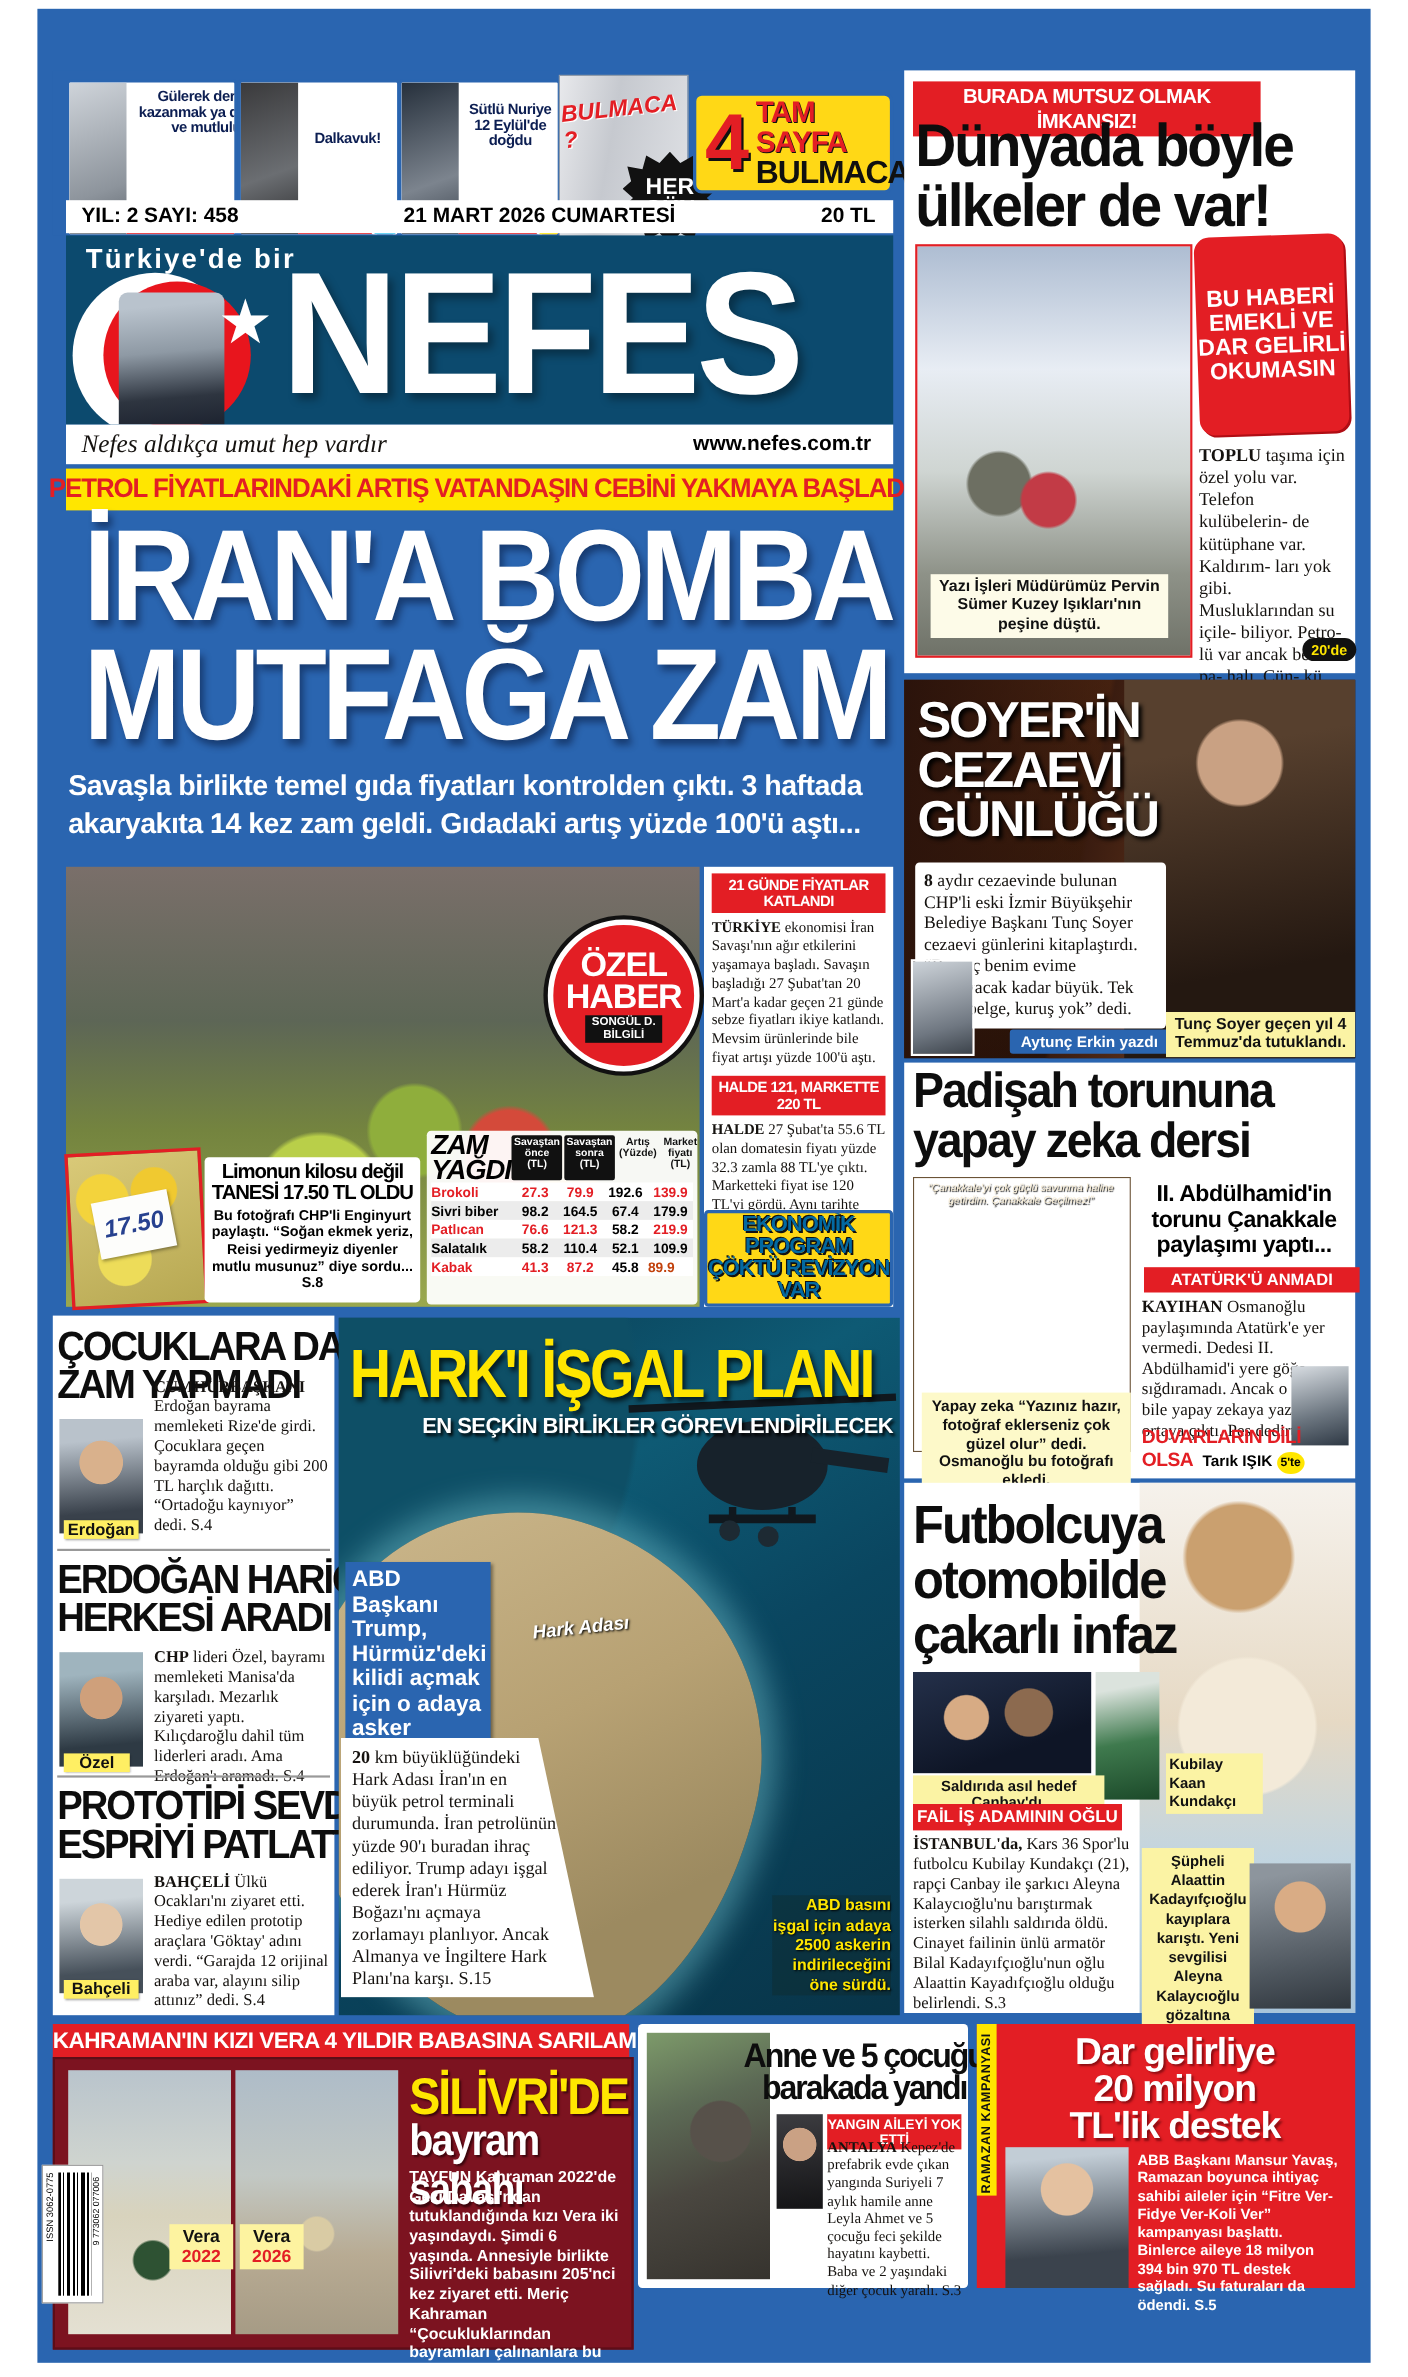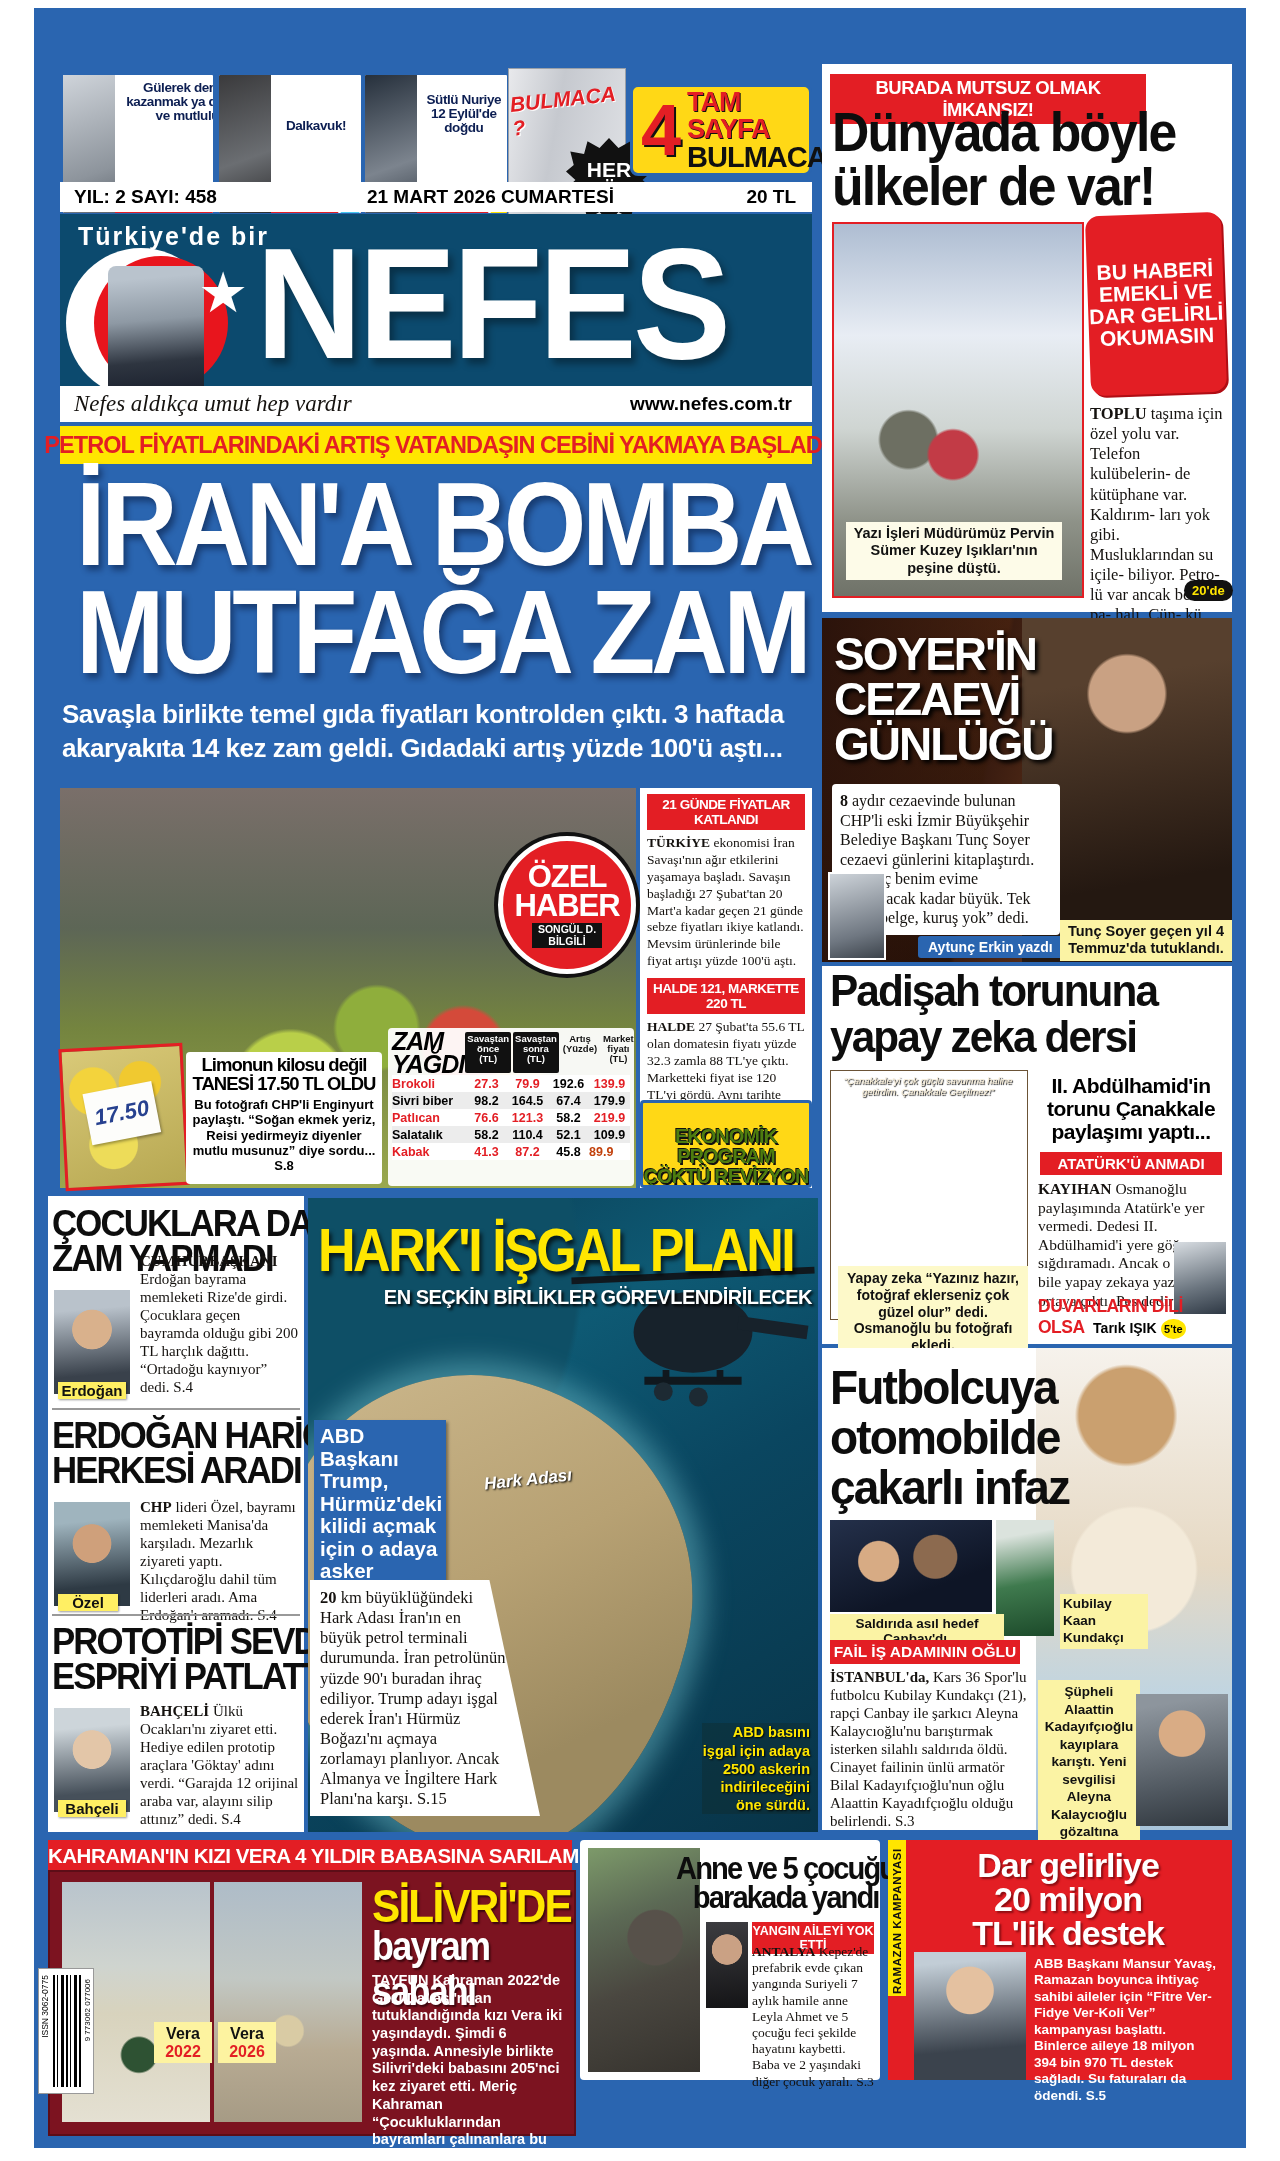--- a/index.html
+++ b/index.html
@@ -188,21 +188,21 @@
   <div class="abs" style="left:640px;top:788px;width:172px;height:400px;background:#fff;padding:6px 7px;box-sizing:border-box;">
     <div class="redbar" style="font-size:13.5px;padding:3px 0;letter-spacing:-.5px;">21 GÜNDE FİYATLAR KATLANDI</div>
     <div class="serif" style="font-size:13.5px;line-height:1.25;margin-top:5px;">
       <span class="lead-b">TÜRKİYE</span> <span>ekonomisi İran Savaşı'nın ağır etkilerini yaşamaya başladı. Savaşın başladığı 27 Şubat'tan 20 Mart'a kadar geçen 21 günde sebze fiyatları ikiye katlandı. Mevsim ürünlerinde bile fiyat artışı yüzde 100'ü aştı.</span></div>
     <div class="redbar" style="font-size:13.5px;padding:3px 0;margin-top:8px;letter-spacing:-.5px;">HALDE 121, MARKETTE 220 TL</div>
     <div class="serif" style="font-size:13.5px;line-height:1.25;margin-top:5px;">
       <span class="lead-b">HALDE</span> <span>27 Şubat'ta 55.6 TL olan domatesin fiyatı yüzde 32.3 zamla 88 TL'ye çıktı. Marketteki fiyat ise 120 TL'yi gördü. Aynı tarihte 76.6 TL olan patlıcanın fiyatı bugün halde 121 TL'yi aştı. Markette ise 220 TL'den satılıyor. S.8</span></div>
   </div>
 
   <div class="abs" style="left:640px;top:1100px;width:172px;height:88px;background:#ffd816;border:3px solid #2a65b0;border-radius:4px;box-sizing:border-box;text-align:center;overflow:hidden;">
-    <div style="font-weight:bold;font-size:20px;line-height:1;color:#4d7c0f;text-shadow:1.5px 1.5px 0 #111,-1px -1px 0 #111;margin-top:23px;letter-spacing:-1px;">
+    <div style="font-weight:bold;font-size:20px;line-height:1;color:#0369a1;text-shadow:1.5px 1.5px 0 #111,-1px -1px 0 #111;margin-top:0;letter-spacing:-1px;">
       <span>EKONOMİK PROGRAM</span><br><span>ÇÖKTÜ REVİZYON VAR</span></div>
 
   </div>
 
   <div class="abs" style="left:822px;top:64px;width:410px;height:548px;background:#fff;">
     <div class="redbar abs" style="left:8px;top:10px;width:316px;font-size:18.5px;padding:3px 0;letter-spacing:-.5px;">BURADA MUTSUZ OLMAK İMKANSIZ!</div>
     <div class="h-blk abs" style="left:10px;top:42px;font-size:55px;">Dünyada böyle</div>
     <div class="h-blk abs" style="left:10px;top:96px;font-size:55px;">ülkeler de var!</div>
     <div class="abs" style="left:10px;top:158px;width:248px;height:372px;border:2px solid #e31e24;background:
          radial-gradient(circle at 48% 62%,#c23b46 0 9%,transparent 10%),
@@ -242,21 +242,21 @@
     <div class="h-blk abs" style="left:8px;top:4px;font-size:45px;">Padişah torununa</div>
     <div class="h-blk abs" style="left:8px;top:50px;font-size:45px;">yapay zeka dersi</div>
     <div class="abs" style="left:8px;top:104px;width:196px;height:248px;background:
          radial-gradient(circle at 24% 24%,#7d4a33 0 10%,transparent 11%),
          radial-gradient(circle at 72% 30%,#c77f3a 0 7%,transparent 8%),
          linear-gradient(170deg,#c9b08a 0%,#9b7b54 40%,#6e4f33 75%,#4a3категория1f 100%),linear-gradient(170deg,#c9b08a,#4a331f);border:1px solid #6b5336;">
       <div style="position:absolute;left:4px;top:4px;width:186px;color:#f7ecd4;font-size:9.5px;font-style:italic;text-align:center;text-shadow:1px 1px 1px #000;">“Çanakkale'yi çok güçlü savunma haline getirdim. Çanakkale Geçilmez!”</div>
     </div>
     <div class="ylabel abs" style="left:16px;top:300px;width:182px;font-size:14px;line-height:1.2;text-align:center;background:#fdf9c9;padding:4px;">Yapay zeka “Yazınız hazır, fotoğraf eklerseniz çok güzel olur” dedi. Osmanoğlu bu fotoğrafı ekledi.</div>
     <div class="abs" style="left:214px;top:108px;width:190px;font-weight:bold;font-size:21px;line-height:1.1;text-align:center;letter-spacing:-.5px;">II. Abdülhamid'in torunu Çanakkale paylaşımı yaptı...</div>
-    <div class="redbar abs" style="left:218px;top:186px;width:182px;font-size:15px;padding:3px 0;">ATATÜRK'Ü ANMADI</div>
+    <div class="redbar abs" style="left:218px;top:186px;width:196px;font-size:15px;padding:3px 0;">ATATÜRK'Ü ANMADI</div>
     <div class="serif abs" style="left:216px;top:214px;width:188px;font-size:15.5px;line-height:1.2;">
       <span class="lead-b">KAYIHAN</span> <span>Osmanoğlu paylaşımında Atatürk'e yer vermedi. Dedesi II. Abdülhamid'i yere göğe sığdıramadı. Ancak o övgüyü bile yapay zekaya yazdırdığı ortaya çıktı. Pes dedirtti.</span></div>
     <div class="photo" style="position:absolute;left:352px;top:276px;width:52px;height:72px;background:linear-gradient(165deg,#d8dde2,#6c7680 60%,#2e3844);"></div>
     <div class="abs" style="left:216px;top:330px;width:188px;">
       <span style="color:#e31e24;font-weight:bold;font-size:17.5px;letter-spacing:-.5px;">
         <span>DUVARLARIN</span> <span>DİLİ OLSA</span></span>
       <span style="font-weight:bold;font-size:14px;margin-left:4px;text-align:right;">Tarık IŞIK</span>
       <span style="background:#ffe600;border-radius:50%;font-size:11px;font-weight:bold;padding:4px 3px;">5'te</span>
     </div>
   </div>

